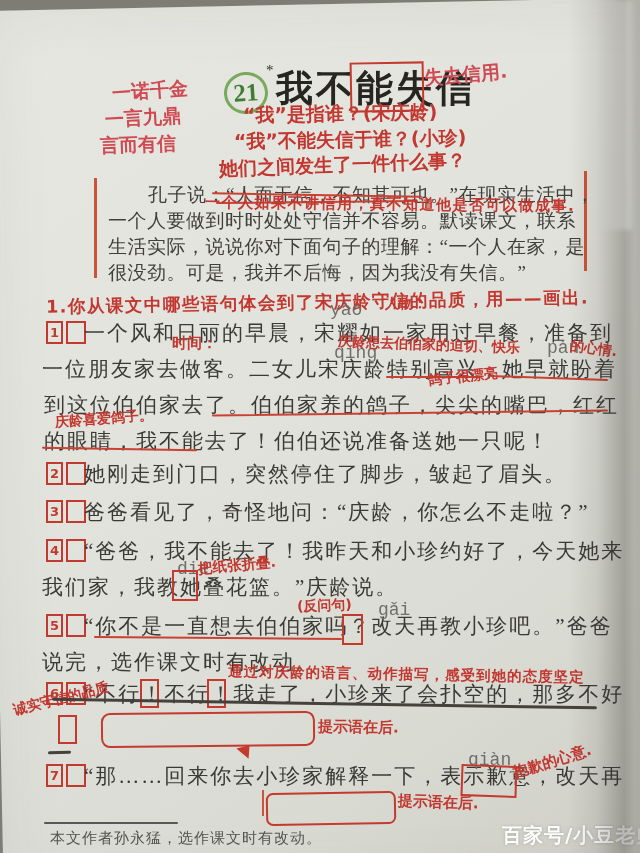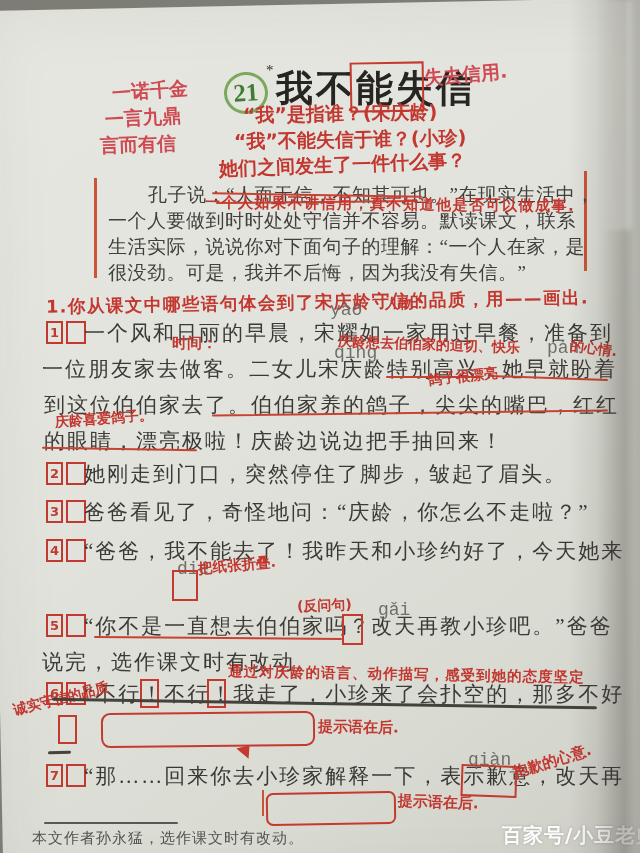--- a/index.html
+++ b/index.html
@@ -91,21 +91,21 @@
   <div class="abs hw" style="left:385px;top:295px;font-size:14px">人物：</div>
   <div class="abs pinyin" style="left:330px;top:300px">yào</div>
 
   <div class="abs pmark" style="left:46px;top:321px">
       <span class="pm-num">1</span>
       <span class="pm-box"></span>
     </div>
   <div class="abs pr" style="left:84px;top:319px">一个风和日丽的早晨，宋耀如一家用过早餐，准备到</div>
   <div class="abs pr" style="left:42px;top:355px">一位朋友家去做客。二女儿宋庆龄特别高兴，她早就盼着</div>
   <div class="abs pr" style="left:44px;top:391px">到这位伯伯家去了。伯伯家养的鸽子，尖尖的嘴巴，红红</div>
-  <div class="abs pr" style="left:44px;top:427px">的眼睛，漂亮极啦！庆龄边说边把手抽回来！</div>
+  <div class="abs pr" style="left:44px;top:427px">的眼睛，我不能去了！伯伯还说准备送她一只呢！</div>
   <div class="abs hw" style="left:172px;top:334px;font-size:15px">时间：</div>
   <div class="abs pinyin" style="left:334px;top:343px">qíng</div>
   <div class="abs hw" style="left:338px;top:336px;font-size:14px;transform:rotate(2deg)">庆龄想去伯伯家的迫切、快乐</div>
   <div class="abs pinyin" style="left:547px;top:338px">pàn</div>
   <div class="abs hw" style="left:570px;top:340px;font-size:14px;transform:rotate(8deg)">的心情.</div>
   <div class="rline" style="left:386px;top:376px;width:95px"></div>
   <div class="rline" style="left:490px;top:377px;width:118px;transform:rotate(2deg)"></div>
   <div class="abs hw" style="left:428px;top:368px;font-size:14px;transform:rotate(-6deg)">鸽子很漂亮</div>
   <div class="rline" style="left:212px;top:412px;width:396px;transform:rotate(-.7deg)"></div>
   <div class="abs hw" style="left:55px;top:410px;font-size:14px;transform:rotate(-4deg)">庆龄喜爱鸽子。</div>
@@ -121,20 +121,21 @@
       <span class="pm-num">3</span>
       <span class="pm-box"></span>
     </div>
   <div class="abs pr" style="left:84px;top:498px">爸爸看见了，奇怪地问：“庆龄，你怎么不走啦？”</div>
 
   <div class="abs pmark" style="left:46px;top:539px">
       <span class="pm-num">4</span>
       <span class="pm-box"></span>
     </div>
   <div class="abs pr" style="left:84px;top:537px">“爸爸，我不能去了！我昨天和小珍约好了，今天她来</div>
+  <div class="abs pr" style="left:42px;top:573px">我们家，我教她叠花篮。”庆龄说。</div>
   <div class="abs pinyin" style="left:177px;top:559px">dié</div>
   <div class="abs hw" style="left:198px;top:556px;font-size:14.5px;transform:rotate(-5deg)">把纸张折叠.</div>
   <div class="rbox" style="left:172px;top:570px;width:22px;height:27px"></div>
 
   <div class="abs pmark" style="left:46px;top:614px">
       <span class="pm-num">5</span>
       <span class="pm-box"></span>
     </div>
   <div class="abs pr" style="left:84px;top:612px">“你不是一直想去伯伯家吗？改天再教小珍吧。”爸爸</div>
   <div class="abs pr" style="left:42px;top:648px">说完，选作课文时有改动。</div>
@@ -165,18 +166,18 @@
     </div>
   <div class="abs pr" style="left:84px;top:762px">“那……回来你去小珍家解释一下，表示歉意，改天再</div>
   <div class="abs pinyin" style="left:468px;top:750px">qiàn</div>
   <div class="abs hw" style="left:512px;top:752px;font-size:15px;transform:rotate(-17deg)">抱歉的心意.</div>
   <div class="rbox" style="left:461px;top:765px;width:52px;height:28px;transform:rotate(2deg)"></div>
   <div class="vrule" style="left:262px;top:790px;height:26px;width:2px"></div>
   <div class="rbox" style="left:266px;top:792px;width:126px;height:29px;border-radius:7px;transform:rotate(-1deg)"></div>
   <div class="abs hw" style="left:398px;top:793px;font-size:15px;transform:rotate(2deg)">提示语在后.</div>
 
   <div class="kline" style="left:44px;top:822px;width:134px;height:2px;background:#5a5854"></div>
-  <div class="abs foot" style="left:32px;top:829px">本文作者孙永猛，选作课文时有改动。</div>
+  <div class="abs foot" style="left:50px;top:829px">本文作者孙永猛，选作课文时有改动。</div>
   <div class="abs wm" style="left:502px;top:822px">百家号/小豆老师</div>
 
   <div id="edge-shadow"></div>
   <div id="corner-light"></div>
 </div>
 
 </body></html>

